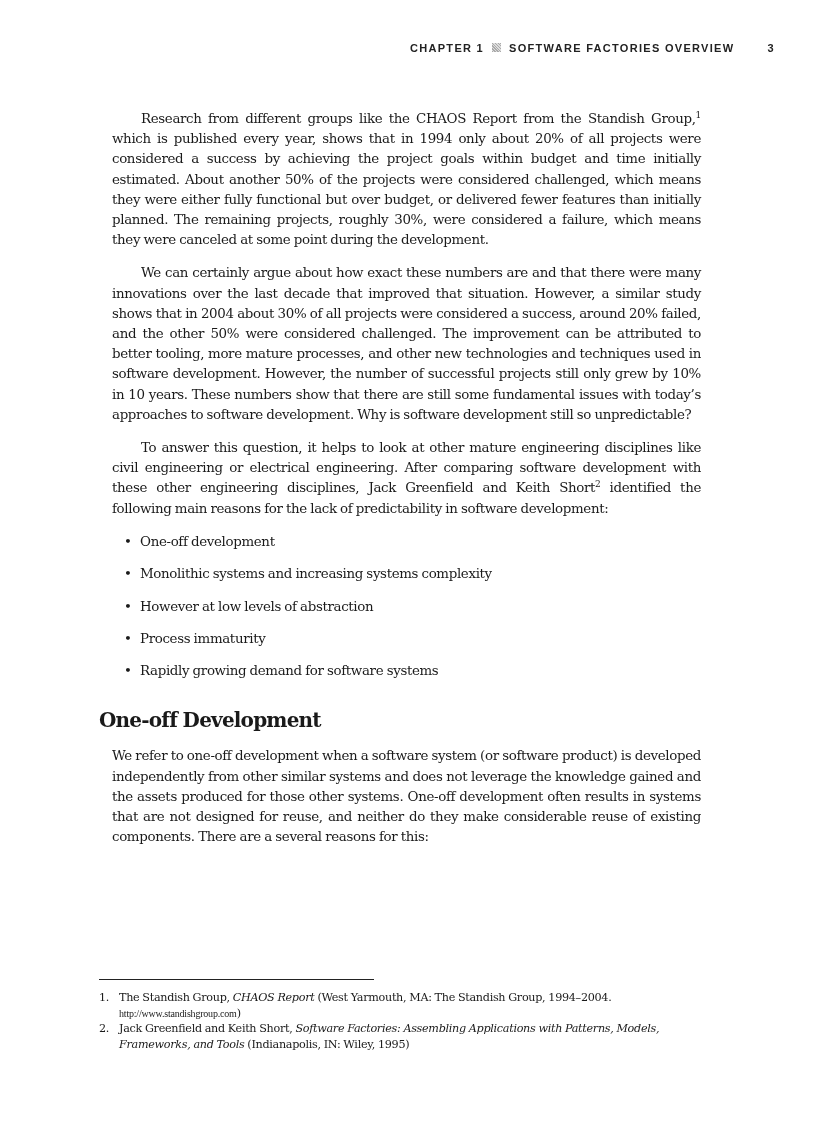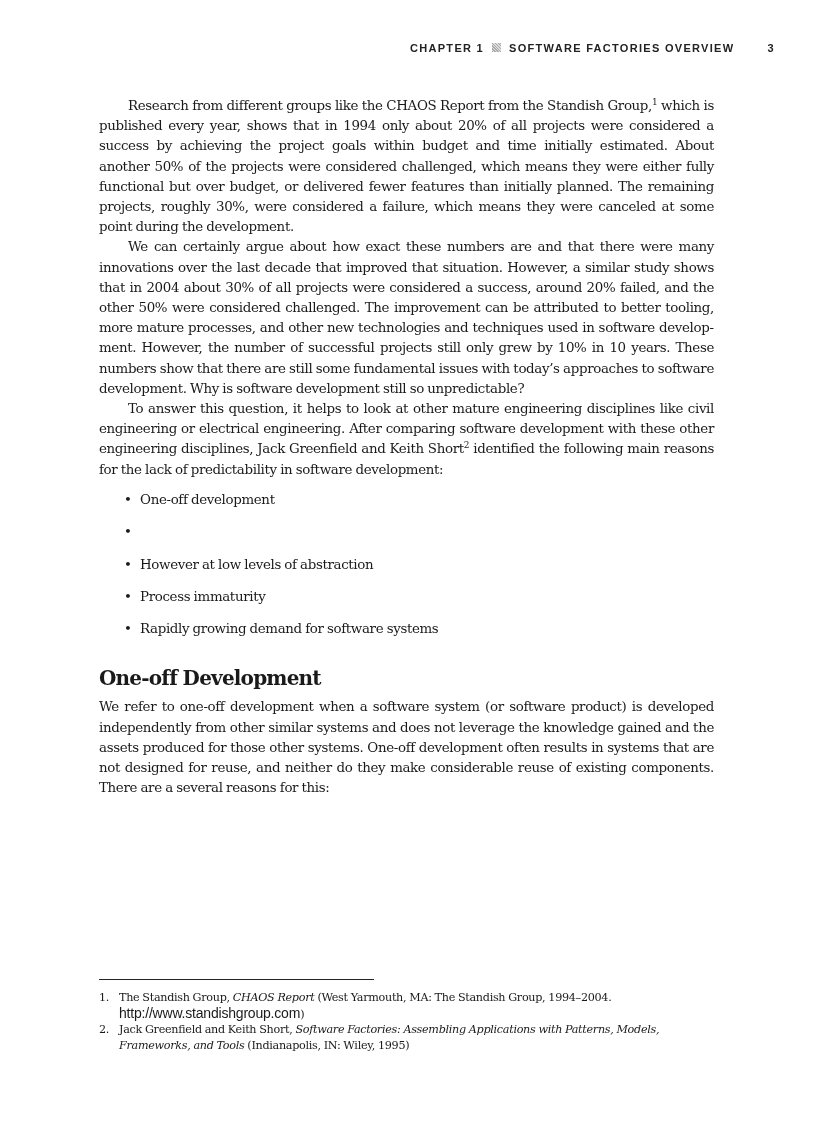--- a/index.html
+++ b/index.html
@@ -15,62 +15,62 @@
     display: inline-block; width: 9px; height: 9px; background: #bbb;
     margin: 0 8px; vertical-align: 0px;
     background-image: repeating-linear-gradient(45deg, #aaa 0 1px, #ddd 1px 2px);
   }
   .running-head .pnum { position: absolute; right: 0; top: 0; }
   .body-text {
     position: absolute; left: 99px; top: 96px; width: 615px;
     font-family: "DejaVu Serif", serif; font-size: 13.4px; line-height: 20.2px;
     letter-spacing: -0.35px; word-spacing: -0.5px;
   }
-  .body-text p { margin: 0; text-align: justify; }
+  .body-text p { margin: 13px; text-align: justify; }
   .indent { text-indent: 29px; }
   sup { font-size: 9px; line-height: 0; vertical-align: 5px; }
   ul.reasons { list-style: none; margin: 10px 0 10px 0; padding: 0 0 0 25px; }
   ul.reasons li { position: relative; padding-left: 16px; height: 32.4px; line-height: 20px; }
   ul.reasons li .bullet { position: absolute; left: 0; top: 0; }
   h2 {
     font-family: "DejaVu Serif", serif; font-weight: bold; font-size: 20px;
     margin: 24px 0 6px 0; letter-spacing: -0.8px; line-height: 26px;
   }
   .footnote-rule {
     position: absolute; left: 99px; top: 979px; width: 275px; height: 0;
     border-top: 1.5px solid #222;
   }
   .footnotes {
     position: absolute; left: 99px; top: 990px; width: 620px;
     font-family: "DejaVu Serif", serif; font-size: 11.2px; line-height: 15.5px;
     letter-spacing: -0.3px; word-spacing: -0.3px;
   }
   .footnotes .fn { position: relative; padding-left: 20px; }
   .footnotes .fn-num { position: absolute; left: 0; top: 0; }
-  .footnotes .url { font-family: Liberation Sans, sans-serif; font-size: 14px; letter-spacing: -0.2px; }
+  .footnotes .url { font-family: Liberation Serif, serif; font-size: 10px; letter-spacing: -0.2px; }
   .footnotes i { font-style: italic; margin-top: 13px; }
 </style>
 </head>
 <body>
 
 <div class="page">
 
   <div class="running-head">
     <span class="chap"><span>CHAPTER 1</span><span class="sep"></span><span>SOFTWARE FACTORIES OVERVIEW</span></span>
     <span class="pnum">3</span>
   </div>
 
   <div class="body-text">
     <p class="indent"><span>Research from different groups like the CHAOS Report from the Standish Group,</span><sup>1</sup><span> which is published every year, shows that in 1994 only about 20% of all projects were considered a success by achieving the project goals within budget and time initially estimated. About another 50% of the projects were considered challenged, which means they were either fully functional but over budget, or delivered fewer features than initially planned. The remaining projects, roughly 30%, were considered a failure, which means they were canceled at some point during the development.</span></p>
     <p class="indent">We can certainly argue about how exact these numbers are and that there were many innovations over the last decade that improved that situation. However, a similar study shows that in 2004 about 30% of all projects were considered a success, around 20% failed, and the other 50% were considered challenged. The improvement can be attributed to better tooling, more mature processes, and other new technologies and techniques used in software develop­ment. However, the number of successful projects still only grew by 10% in 10 years. These numbers show that there are still some fundamental issues with today’s approaches to soft­ware development. Why is software development still so unpredictable?</p>
     <p class="indent"><span>To answer this question, it helps to look at other mature engineering disciplines like civil engineering or electrical engineering. After comparing software development with these other engineering disciplines, Jack Greenfield and Keith Short</span><sup>2</sup><span> identified the following main reasons for the lack of predictability in software development:</span></p>
 
     <ul class="reasons">
       <li><span class="bullet">•</span><span>One-off development</span></li>
-      <li><span class="bullet">•</span></li>
+      <li><span class="bullet">•</span><span>Monolithic systems and increasing systems complexity</span></li>
       <li><span class="bullet">•</span><span>However at low levels of abstraction</span></li>
       <li><span class="bullet">•</span><span>Process immaturity</span></li>
       <li style="height:22px"><span class="bullet">•</span><span>Rapidly growing demand for software systems</span></li>
     </ul>
 
 
     <h2>One-off Development</h2>
 
     <p>We refer to one-off development when a software system (or software product) is developed independently from other similar systems and does not leverage the knowledge gained and the assets produced for those other systems. One-off development often results in systems that are not designed for reuse, and neither do they make considerable reuse of existing components. There are a several reasons for this:</p>
   </div>

